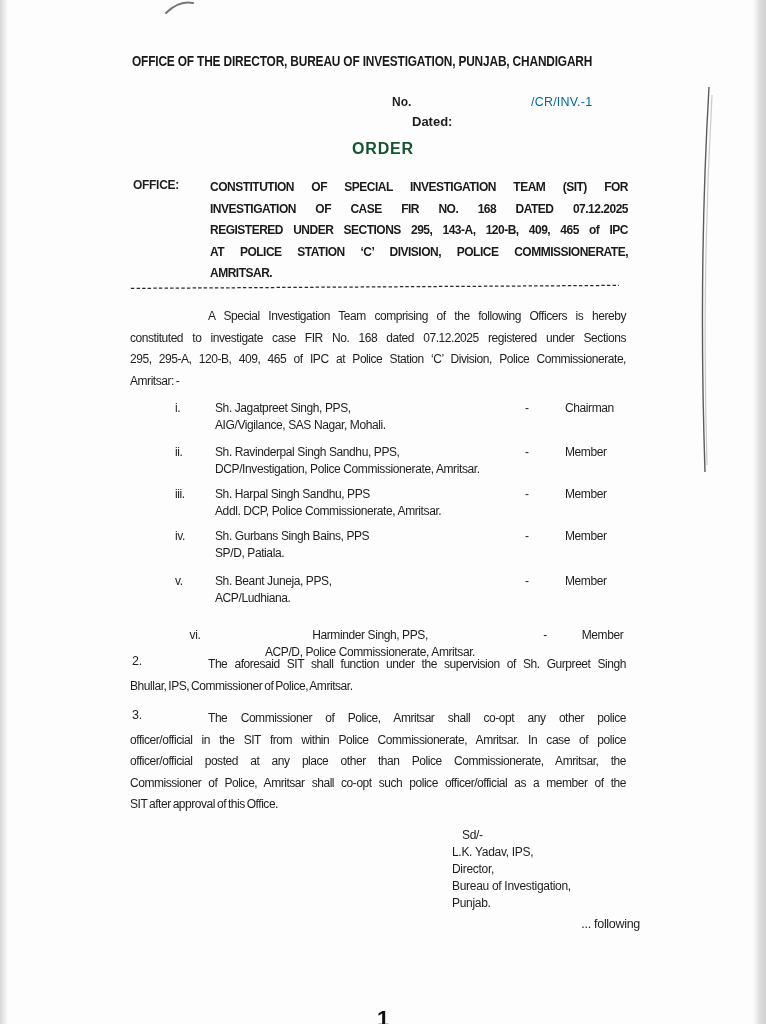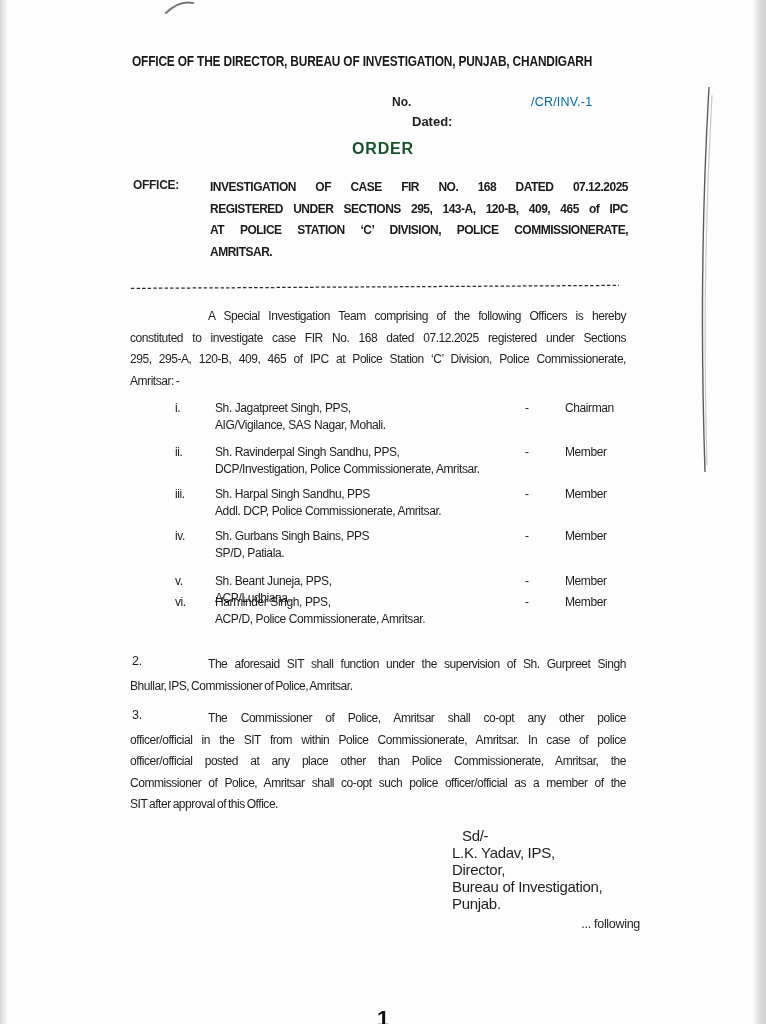--- a/index.html
+++ b/index.html
@@ -36,21 +36,21 @@
     font-size:12px;font-weight:700;letter-spacing:-1.6px;color:#2a2a2a;
     transform:rotate(-0.35deg);}
   .para{width:496px;font-size:12px;line-height:21.5px;
     letter-spacing:-0.45px;word-spacing:-1px;color:#1e1e1e;}
   .para .indent1{padding-left:78px;}
   .para-num{font-size:12.5px;letter-spacing:-0.3px;}
   .orow{left:175px;width:465px;display:grid;
     grid-template-columns:40px 310px 40px 1fr;align-items:start;
     font-size:12px;line-height:17px;letter-spacing:-0.4px;color:#1e1e1e;}
   .orow .obody span{display:block;}
-  .sig-block{left:452px;top:827px;font-size:15px;line-height:17px;letter-spacing:-0.3px;}
+  .sig-block{left:452px;top:827px;font-size:12px;line-height:17px;letter-spacing:-0.3px;}
   .sig-block .sig-line{display:block;}
   .sig-block .sig-line:first-child{padding-left:10px;}
   .continued{left:440px;top:917px;width:200px;text-align:right;font-size:12.5px;letter-spacing:-0.3px;}
   .page-num{left:377px;top:1006px;font-size:22px;font-weight:700;color:#101010;}
   svg.marks{left:0;top:0;pointer-events:none;}
 </style>
 </head>
 <body>
 
 <div id="screenshot">
@@ -67,20 +67,21 @@
   <div class="abs hdr-title">OFFICE OF THE DIRECTOR, BUREAU OF INVESTIGATION, PUNJAB, CHANDIGARH</div>
 
   <div class="abs ref-no-label">No.</div>
   <div class="abs ref-no-value">/CR/INV.-1</div>
   <div class="abs ref-dated-label">Dated:</div>
 
   <div class="abs order-title">ORDER</div>
 
   <div class="abs subject-label">OFFICE:</div>
   <div class="abs subject-block">
+    <span class="jline">CONSTITUTION OF SPECIAL INVESTIGATION TEAM (SIT) FOR</span>
     <span class="jline">INVESTIGATION OF CASE FIR NO. 168 DATED 07.12.2025</span>
     <span class="jline">REGISTERED UNDER SECTIONS 295, 143-A, 120-B, 409, 465 of IPC</span>
     <span class="jline">AT POLICE STATION ‘C’ DIVISION, POLICE COMMISSIONERATE,</span>
     <span class="pline">AMRITSAR.</span>
   </div>
 
   <div class="abs divider">------------------------------------------------------------------------------------------------------------------------------------------------------</div>
 
   <div class="abs para" style="left:130px;top:306px;">
     <span class="jline indent1">A Special Investigation Team comprising of the following Officers is hereby</span>
@@ -132,21 +133,21 @@
   <div class="abs orow" style="top:573px;">
     <span>v.</span>
     <span class="obody">
       <span>Sh. Beant Juneja, PPS,</span>
       <span>ACP/Ludhiana.</span>
     </span>
     <span>-</span>
     <span>Member</span>
   </div>
 
-  <div class="abs orow" style="top:594px;">
+  <div class="abs orow" style="top:627px;text-align:center;">
     <span>vi.</span>
     <span class="obody">
       <span>Harminder Singh, PPS,</span>
       <span>ACP/D, Police Commissionerate, Amritsar.</span>
     </span>
     <span>-</span>
     <span>Member</span>
   </div>
 
   <div class="abs para-num" style="left:132px;top:654px;">2.</div>

